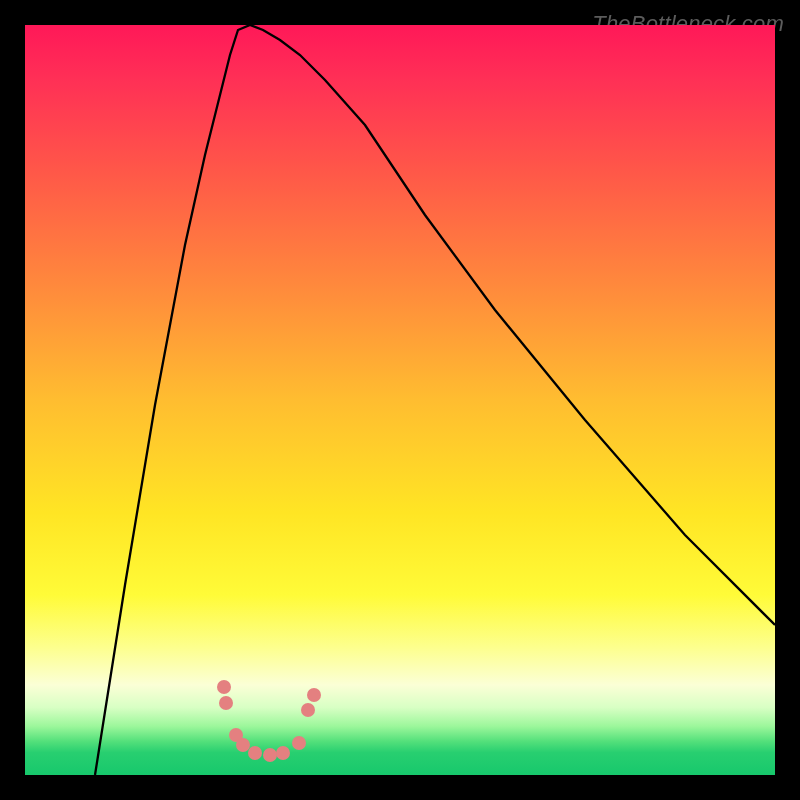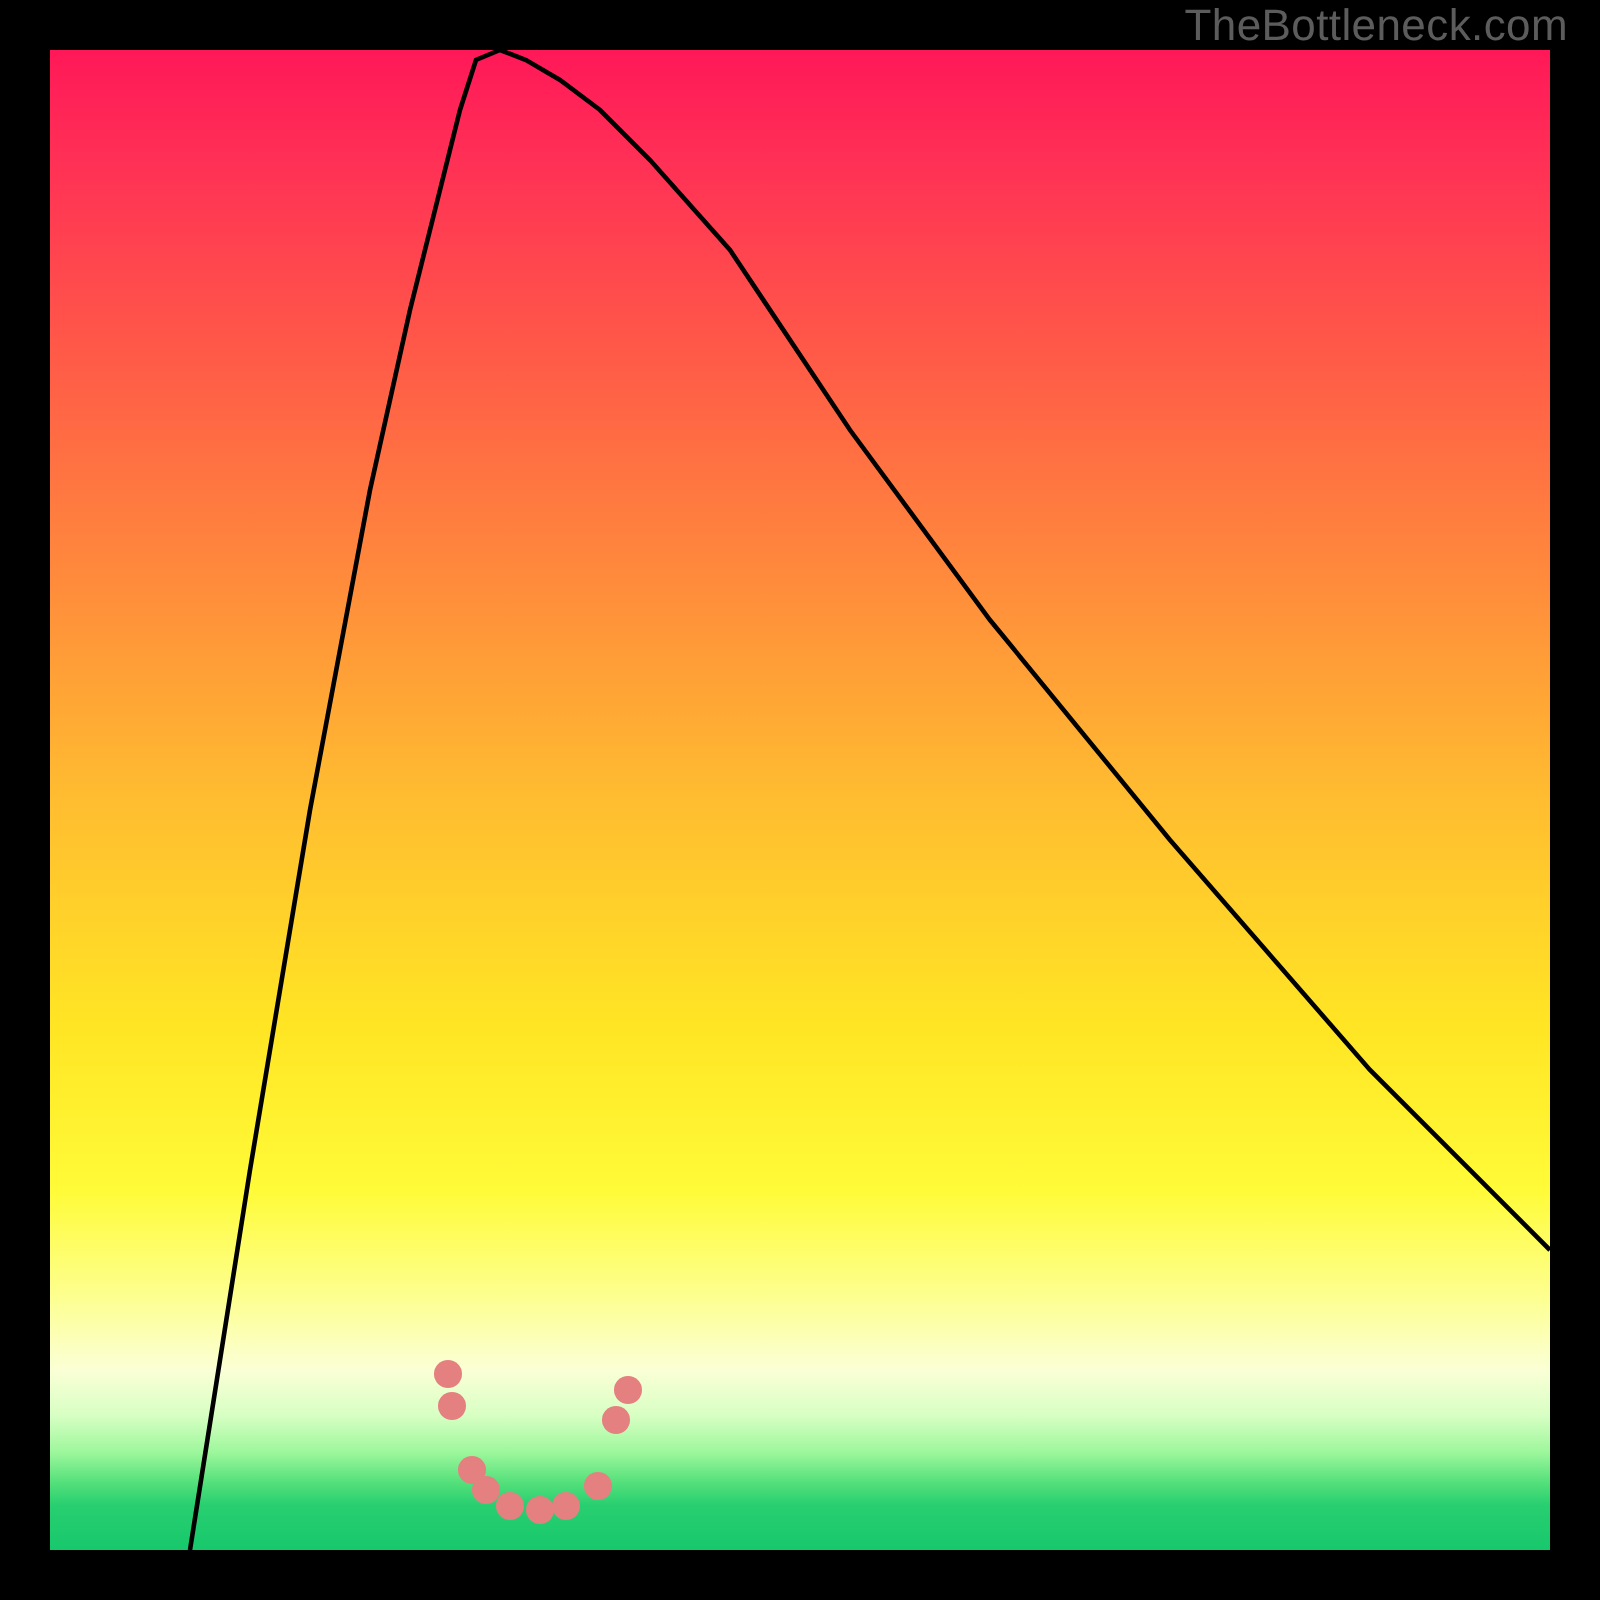--- a/index.html
+++ b/index.html
@@ -30,26 +30,27 @@
       #fbffd6 88%,
       #d8ffc4 91%,
       #9cf79b 93.5%,
       #54e07b 95.5%,
       #28cf70 97%,
       #17c86c 100%
     );
   }
   .watermark {
     position: absolute;
-    top: 0;
+    top: 11px;
     right: 16px;
     color: #5c5c5c;
     font-size: 22px;
     font-weight: 500;
     letter-spacing: 0.2px;
+    font-style: italic;
   }
   svg.curve {
     position: absolute;
     left: 0;
     top: 0;
     width: 750px;
     height: 750px;
   }
 </style>
 </head>

